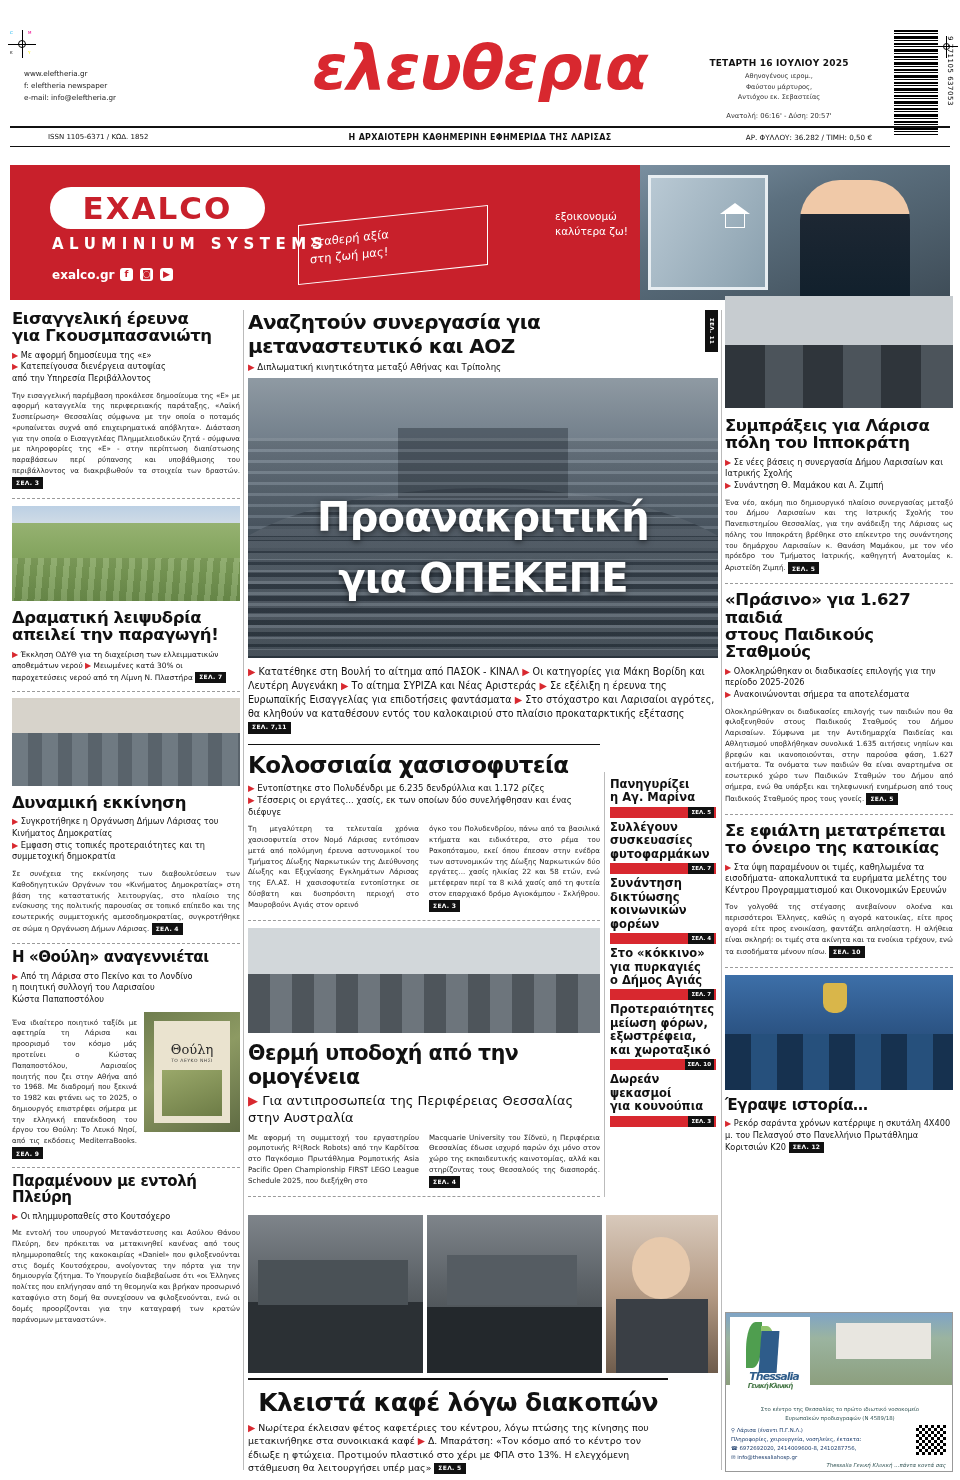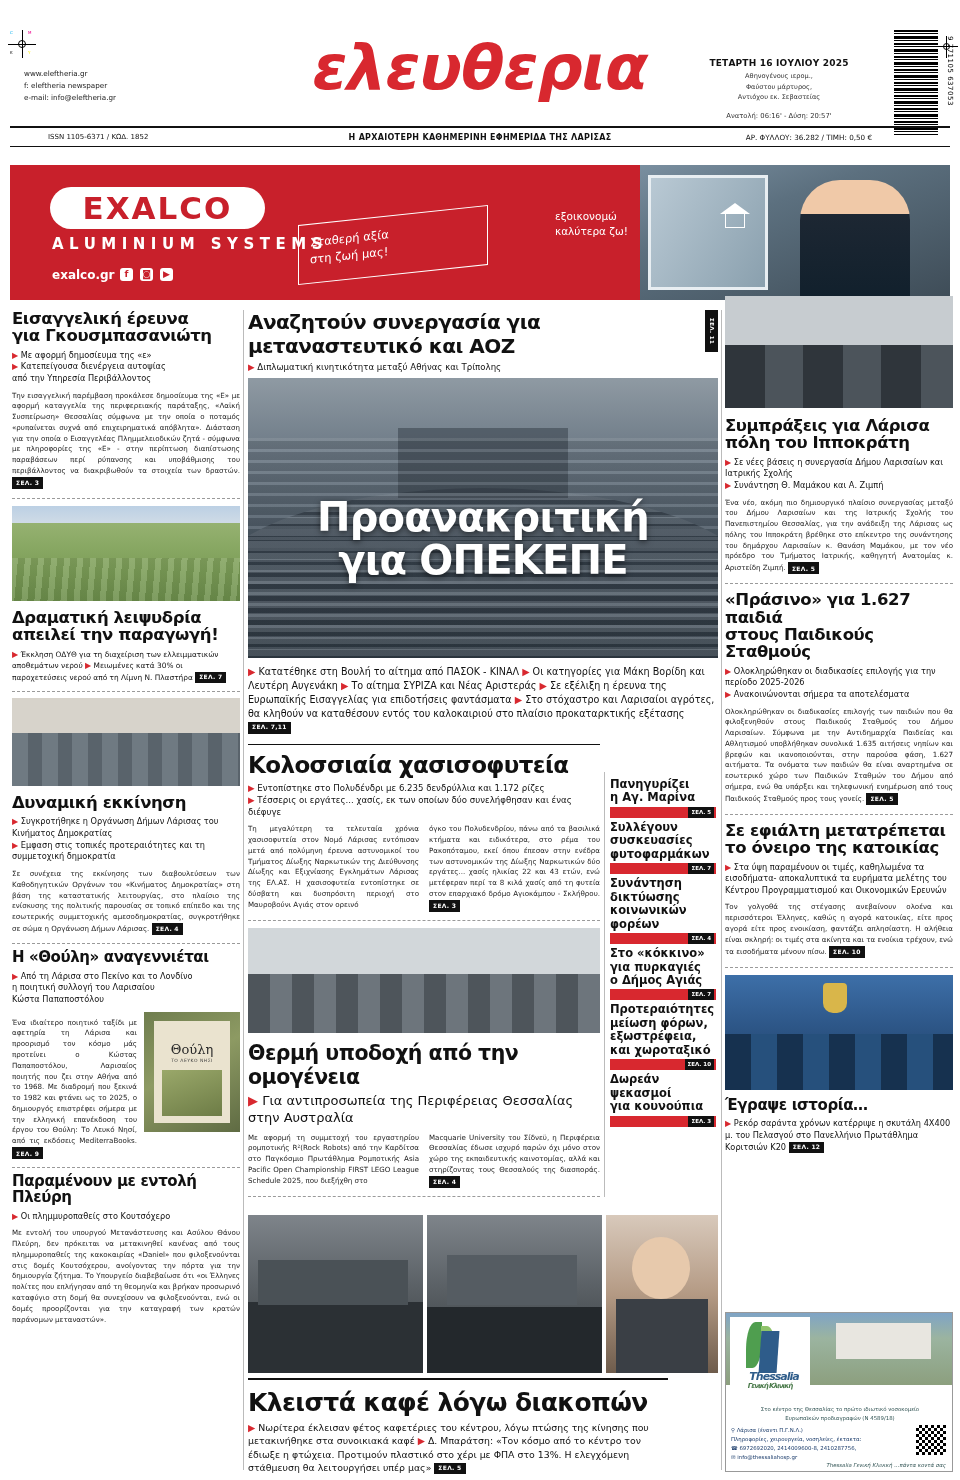--- a/index.html
+++ b/index.html
@@ -120,21 +120,21 @@
   .hero .img { position:absolute; inset:0;
      background: linear-gradient(180deg,#8f9aa3 0%,#6f7c88 25%,#505d69 55%,#3b4650 100%); }
   .hero .seats { position:absolute; left:0; top:60px; width:470px; height:220px;
      background: repeating-linear-gradient(to bottom, rgba(255,255,255,.09) 0 3px, rgba(0,0,0,.12) 3px 11px); }
   .hero .arc { position:absolute; left:-40px; top:110px; width:550px; height:200px; border-radius:50% 50% 0 0;
      background: repeating-linear-gradient(to bottom, rgba(40,50,60,.55) 0 5px, rgba(120,130,140,.35) 5px 12px); }
   .hero .podium { position:absolute; left:150px; top:50px; width:170px; height:70px; background:rgba(60,70,80,.6); }
   .hero h1 { position:absolute; left:0; right:0; top:118px; text-align:center; color:#fff;
      font-size:40px; font-weight:800; line-height:1.06; letter-spacing:-.8px;
      text-shadow: 0 2px 6px rgba(0,0,0,.55); }
-  .hero h1 .l2 { display:block; }
+  .hero h1 .l2 { display:block;margin-top:18px; }
 
   .midcol { position:absolute; left:608px; top:775px; width:110px; }
   .midcol .mi { padding:0 2px; }
   .midcol .mi .t { font-size:11.5px; font-weight:700; line-height:1.17; color:#111; padding:3px 0 2px; }
   .midcol .mi .bar { background:#d8282f; height:11px; position:relative; }
   .midcol .mi .bar .sl { position:absolute; right:2px; top:0; background:#111; color:#fff;
      font-size:5.5px; font-weight:700; padding:1px 3px; line-height:9px; }
 
   .thessalia { position:absolute; left:725px; top:1312px; width:228px; height:160px; border:1px solid #999; background:#fff; overflow:hidden; }
   .thessalia .top { position:absolute; left:0; top:0; width:228px; height:72px;
@@ -349,21 +349,21 @@
     <div class="solid-rule" style="margin:9px 0 7px; width:352px;"></div>
 
     <div style="width:352px;">
       <h2 style="font-size:23px;font-weight:800;letter-spacing:-.6px;">Κολοσσιαία χασισοφυτεία</h2>
       <div class="kicker" style="font-size:8.6px;line-height:1.4;margin-top:4px;">
         <div><span class="ar">▶</span> <span>Εντοπίστηκε στο Πολυδένδρι με 6.235 δενδρύλλια και 1.172 ρίζες</span></div>
         <div><span class="ar">▶</span> <span>Τέσσερις οι εργάτες... χασίς, εκ των οποίων δύο συνελήφθησαν και ένας διέφυγε</span></div>
       </div>
       <div style="display:flex;gap:10px;margin-top:6px;">
         <p class="body-txt" style="flex:1">Τη μεγαλύτερη τα τελευταία χρόνια χασισοφυτεία στον Νομό Λάρισας εντόπισαν μετά από πολύμηνη έρευνα αστυνομικοί του Τμήματος Δίωξης Ναρκωτικών της Διεύθυνσης Δίωξης και Εξιχνίασης Εγκλημάτων Λάρισας της ΕΛ.ΑΣ. Η χασισοφυτεία εντοπίστηκε σε δύσβατη και δυσπρόσιτη περιοχή στο Μαυροβούνι Αγιάς στον ορεινό</p>
-        <p class="body-txt" style="flex:1"><span>όγκο του Πολυδενδρίου, πάνω από τα βασιλικά κτήματα και ειδικότερα, στο ρέμα του Ρακοπόταμου, εκεί όπου έπεσαν στην ενέδρα των αστυνομικών της Δίωξης Ναρκωτικών δύο εργάτες... χασίς ηλικίας 22 και 43 ετών, ενώ μετέφεραν περί τα 8 κιλά χασίς από τη φυτεία στον επαρχιακό δρόμο Αγιοκάμπου - Σκλήθρου.</span>
+        <p class="body-txt" style="flex:1"><span>όγκο του Πολυδενδρίου, πάνω από τα βασιλικά κτήματα και ειδικότερα, στο ρέμα του Ρακοπόταμου, εκεί όπου έπεσαν στην ενέδρα των αστυνομικών της Δίωξης Ναρκωτικών δύο εργάτες... χασίς ηλικίας 22 και 58 ετών, ενώ μετέφεραν περί τα 8 κιλά χασίς από τη φυτεία στον επαρχιακό δρόμο Αγιοκάμπου - Σκλήθρου.</span>
           <span class="sel">ΣΕΛ. 3</span></p>
       </div>
     </div>
 
     <div class="dashrule" style="margin:8px 0 7px; width:352px;"></div>
 
     <div class="ph ppl" style="width:352px;height:105px;">
       <div style="position:absolute;left:0;bottom:0;width:100%;height:58%;background:repeating-linear-gradient(90deg,#4e555b 0 22px,#6d757c 22px 44px)"></div>
       <div style="position:absolute;left:0;top:0;width:100%;height:44%;background:#d2d7da"></div>
     </div>
@@ -393,21 +393,21 @@
     <div style="position:absolute;left:20px;top:40px;width:130px;height:50px;background:#555c62"></div>
   </div>
   <div class="ph lady" style="position:absolute;left:606px;top:1215px;width:112px;height:158px;">
     <div style="position:absolute;left:26px;top:22px;width:58px;height:62px;border-radius:50%;background:#e7c9ac"></div>
     <div style="position:absolute;left:10px;top:84px;width:92px;height:74px;background:#3a3f45"></div>
   </div>
 
   <div class="bottomrule"></div>
 
   <div style="position:absolute;left:248px;top:1388px;width:420px;">
-    <h2 style="font-size:25px;font-weight:800;letter-spacing:-.6px;">Κλειστά καφέ λόγω διακοπών</h2>
+    <h2 style="font-size:25px;font-weight:800;letter-spacing:-.6px;text-align:center;">Κλειστά καφέ λόγω διακοπών</h2>
     <div class="kicker" style="font-size:9.4px;line-height:1.42;margin-top:4px;">
       <span class="ar">▶</span> <span>Νωρίτερα έκλεισαν φέτος καφετέριες του κέντρου, λόγω πτώσης της κίνησης που μετακινήθηκε στα συνοικιακά καφέ</span>
       <span class="ar">▶</span> <span>Δ. Μπαράτση: «Τον κόσμο από το κέντρο τον έδιωξε η φτώχεια. Προτιμούν πλαστικό στο χέρι με ΦΠΑ στο 13%. Η ελεγχόμενη στάθμευση θα λειτουργήσει υπέρ μας»</span>
       <span class="sel">ΣΕΛ. 5</span>
     </div>
   </div>
 
   <div class="midcol">
     <div class="mi">
       <div class="t" style="white-space:pre-line">Πανηγυρίζει

